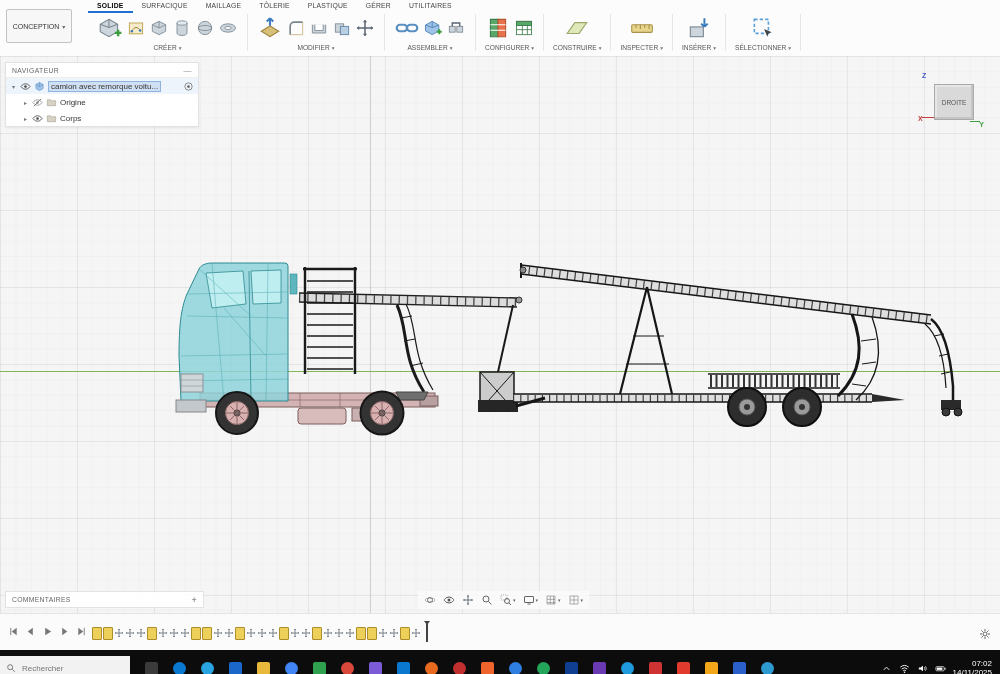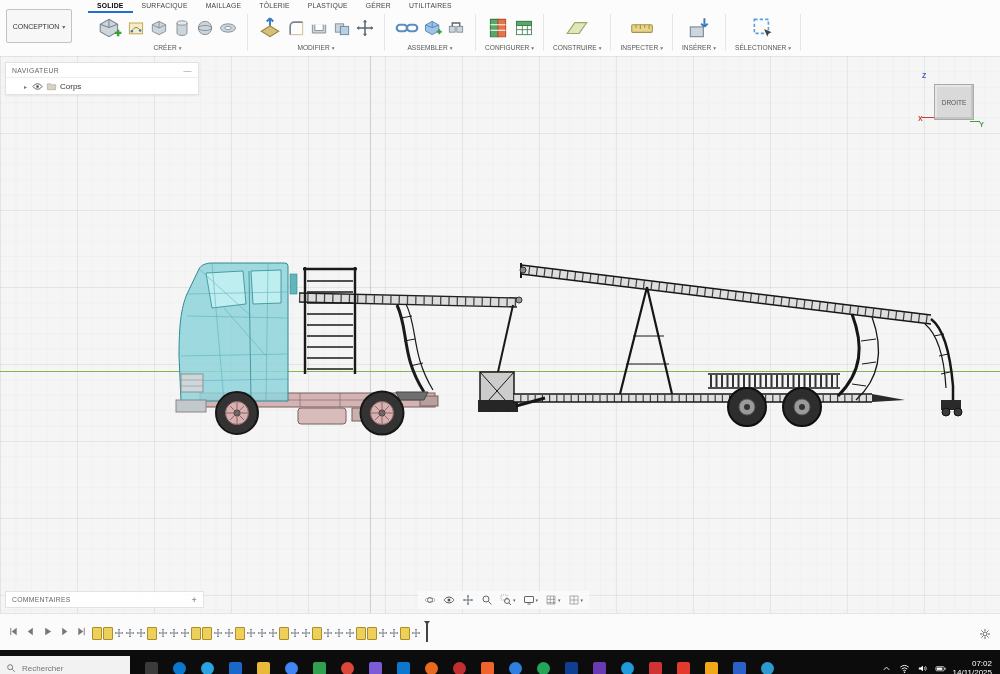--- a/index.html
+++ b/index.html
@@ -404,20 +404,56 @@
       <circle cx="802" cy="351" r="8" fill="#9a9a9a" stroke="#555"></circle>
       <circle cx="802" cy="351" r="3" fill="#333"></circle>
     </svg>
 
     <div class="navpanel">
       <div class="navhead">
         <span>NAVIGATEUR</span>
         <span class="min">—</span>
       </div>
       <div id="navrows">
+          <div class="nrow root">
+            <span class="ncaret">▾</span>
+            <span class="nic">
+              <svg viewBox="0 0 24 24">
+                <path d="M2 12s4-6 10-6 10 6 10 6-4 6-10 6S2 12 2 12z" fill="none" stroke="#555" stroke-width="2"></path>
+                <circle cx="12" cy="12" r="3" fill="#555"></circle>
+              </svg>
+            </span>
+            <span class="nic">
+              <svg viewBox="0 0 24 24">
+                <path d="M12 3 20 7.5v9L12 21 4 16.5v-9z" fill="#9fc3e8" stroke="#4a7fb5"></path>
+                <path d="M12 3v9m0 0 8-4.5M12 12 4 7.5" stroke="#4a7fb5" fill="none"></path>
+              </svg>
+            </span>
+            <span class="nlabel sel">camion avec remorque voitu...</span>
+            <span class="ntarget"><svg viewBox="0 0 24 24">
+                <circle cx="12" cy="12" r="8" fill="none" stroke="#666" stroke-width="1.6"></circle>
+                <circle cx="12" cy="12" r="3" fill="#666"></circle>
+              </svg></span>
+          </div>
+          <div class="nrow">
+            <span class="ncaret">▸</span>
+            <span class="nic">
+              <svg viewBox="0 0 24 24">
+                <path d="M2 12s4-6 10-6 10 6 10 6-4 6-10 6S2 12 2 12z" fill="none" stroke="#999" stroke-width="2"></path>
+                <circle cx="12" cy="12" r="3" fill="#999"></circle>
+                <path d="M4 20 20 4" stroke="#777" stroke-width="2"></path>
+              </svg>
+            </span>
+            <span class="nic">
+              <svg viewBox="0 0 24 24">
+                <path d="M3 6h7l2 2h9v11H3z" fill="#d6d2c4" stroke="#938b74"></path>
+              </svg>
+            </span>
+            <span class="nlabel">Origine</span>
+          </div>
           <div class="nrow">
             <span class="ncaret">▸</span>
             <span class="nic">
               <svg viewBox="0 0 24 24">
                 <path d="M2 12s4-6 10-6 10 6 10 6-4 6-10 6S2 12 2 12z" fill="none" stroke="#555" stroke-width="2"></path>
                 <circle cx="12" cy="12" r="3" fill="#555"></circle>
               </svg>
             </span>
             <span class="nic">
               <svg viewBox="0 0 24 24">

